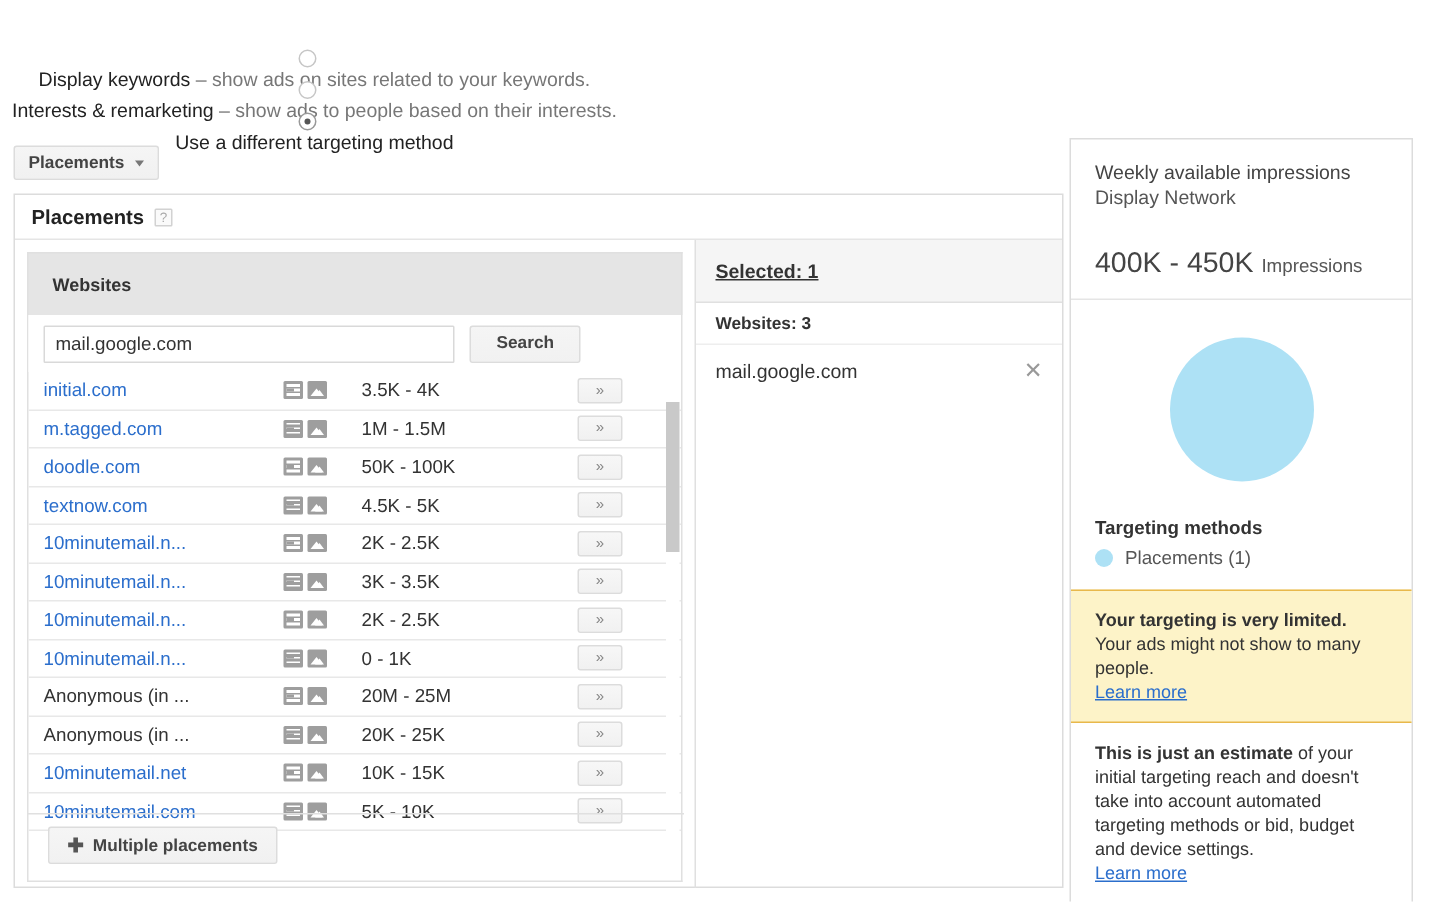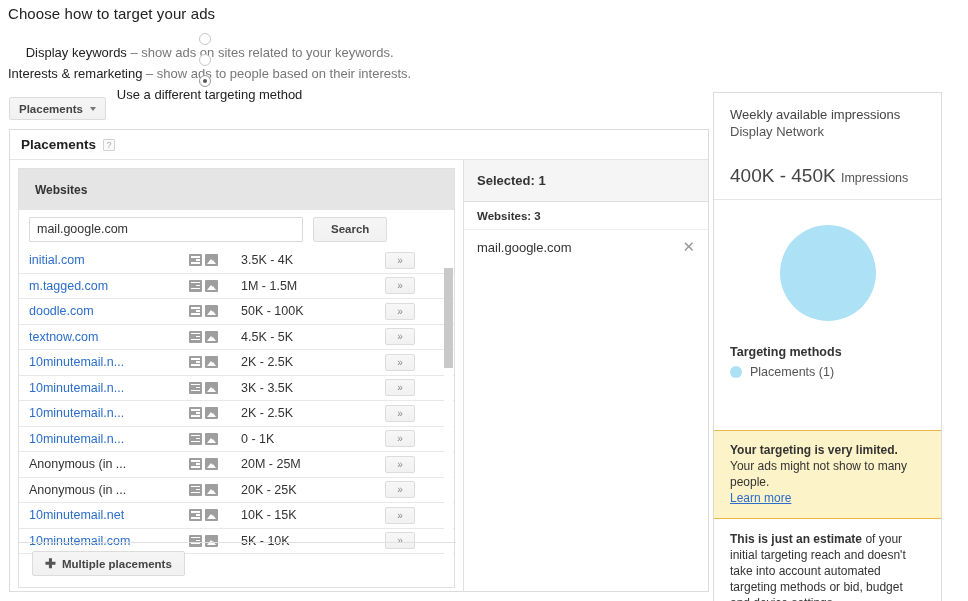--- a/index.html
+++ b/index.html
@@ -155,21 +155,21 @@
     background: linear-gradient(#f5f5f5,#f1f1f1);
     border: 1px solid #dcdcdc; border-radius: 2px;
     font-size: 11.5px; font-weight: bold; color: #444;
   }
   .plus { font-size: 13px; color: #555; font-weight: bold; line-height: 1; }
 
   
   .sel-head {
     height: 42px; background: #f5f5f5; border-bottom: 1px solid #e0e0e0;
     display: flex; align-items: center; padding-left: 13px;
-    font-size: 13px; font-weight: bold; color: #333;
+    font-size: 13px; font-weight: bold; color: #333; text-decoration: underline;
   }
   .sel-sub {
     height: 28px; border-bottom: 1px solid #eee;
     display: flex; align-items: center; padding-left: 13px;
     font-size: 11.5px; font-weight: bold; color: #333;
   }
   .sel-item {
     height: 34px; display: flex; align-items: center;
     padding: 0 13px; justify-content: space-between;
     font-size: 13px; color: #333;
@@ -188,32 +188,31 @@
   .side-big .unit { font-size: 12.5px; color: #555; }
   .circle-area { height: 145px; display: flex; align-items: center; justify-content: center; }
   .circle { width: 96px; height: 96px; border-radius: 50%; }
   .tm-title { font-size: 12.5px; font-weight: bold; color: #333; padding: 0 16px; }
   .tm-row { display: flex; align-items: center; gap: 8px; padding: 6px 16px 14px 16px; }
   .tm-dot { width: 12px; height: 12px; border-radius: 50%; flex: none; }
   .tm-label { font-size: 12.5px; color: #555; }
   .warn {
     border-top: 1px solid #e8b84b; border-bottom: 1px solid #e8b84b;
     background: #fdf3c8; padding: 11px 16px 12px 16px;
-    font-size: 12px; line-height: 16px; color: #333; margin-top: 37px;
+    font-size: 12px; line-height: 16px; color: #333;
   }
   .warn b { font-weight: bold; }
   .note { padding: 12px 16px 14px 16px; font-size: 12px; line-height: 16px; color: #333; }
   .lnk { color: #2b6ecc; }
 </style>
 </head>
 <body>
 
 <div class="page">
 
-  <div class="heading">Choose how to target your ads</div>
 
   <div class="radio-list">
     <div class="radio-row">
       <span class="radio"></span>
       <span class="radio-label"><span>Display keywords</span><span class="dim"> – show ads on sites related to your keywords.</span></span>
     </div>
     <div class="radio-row">
       <span class="radio"></span>
       <span class="radio-label"><span>Interests &amp; remarketing</span><span class="dim"> – show ads to people based on their interests.</span></span>
     </div>

